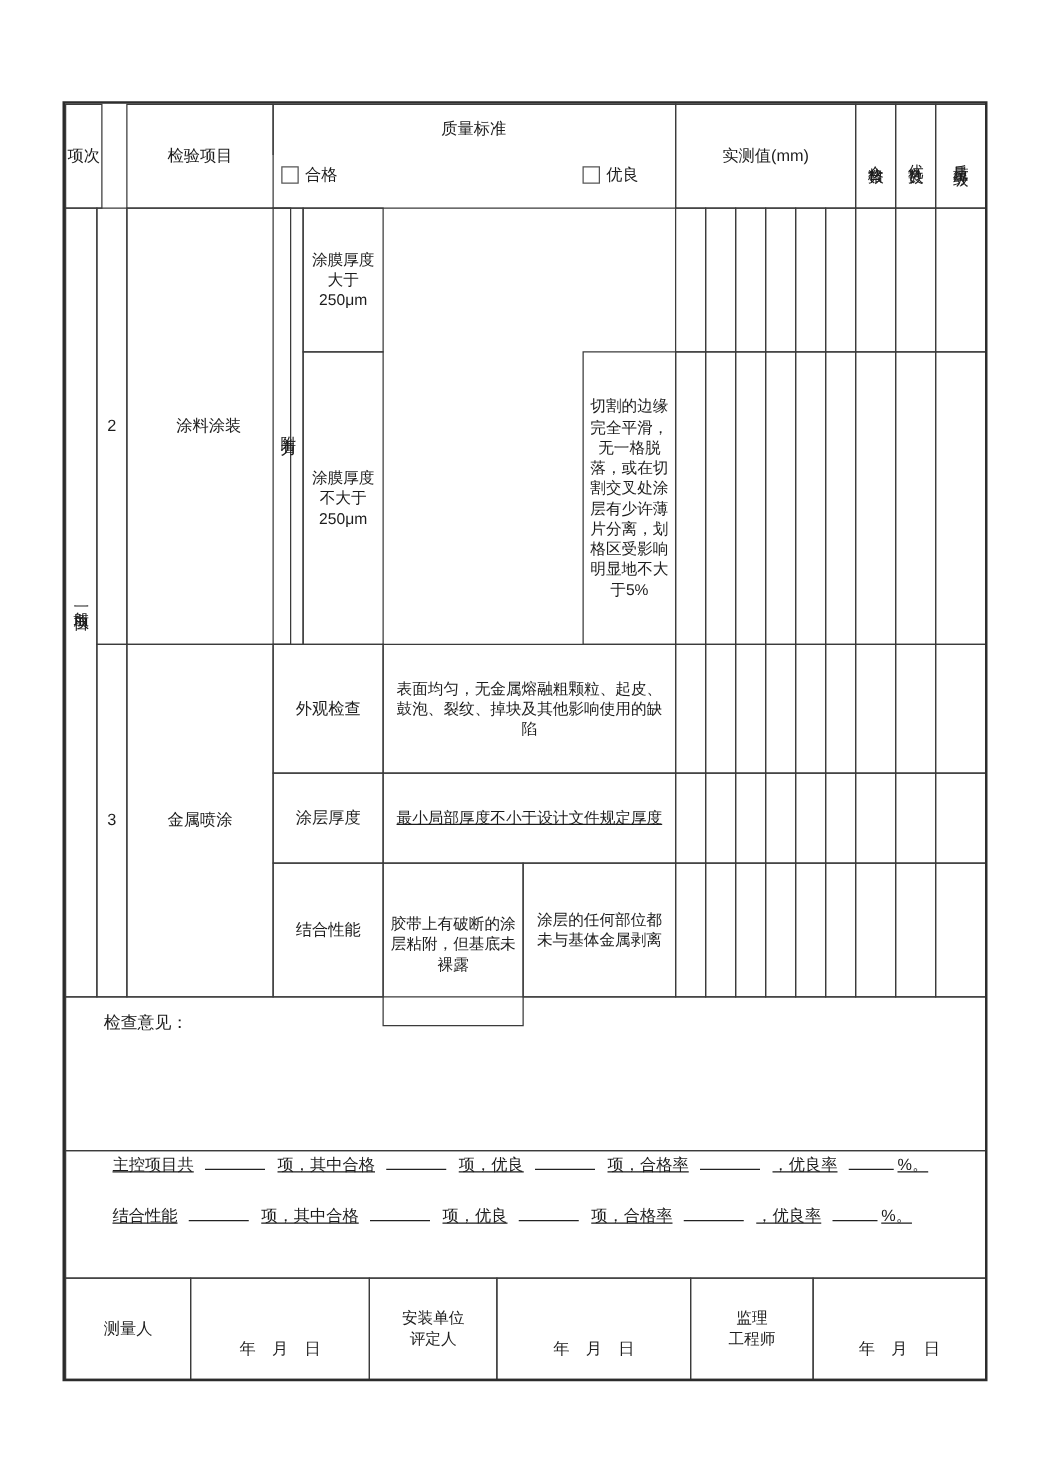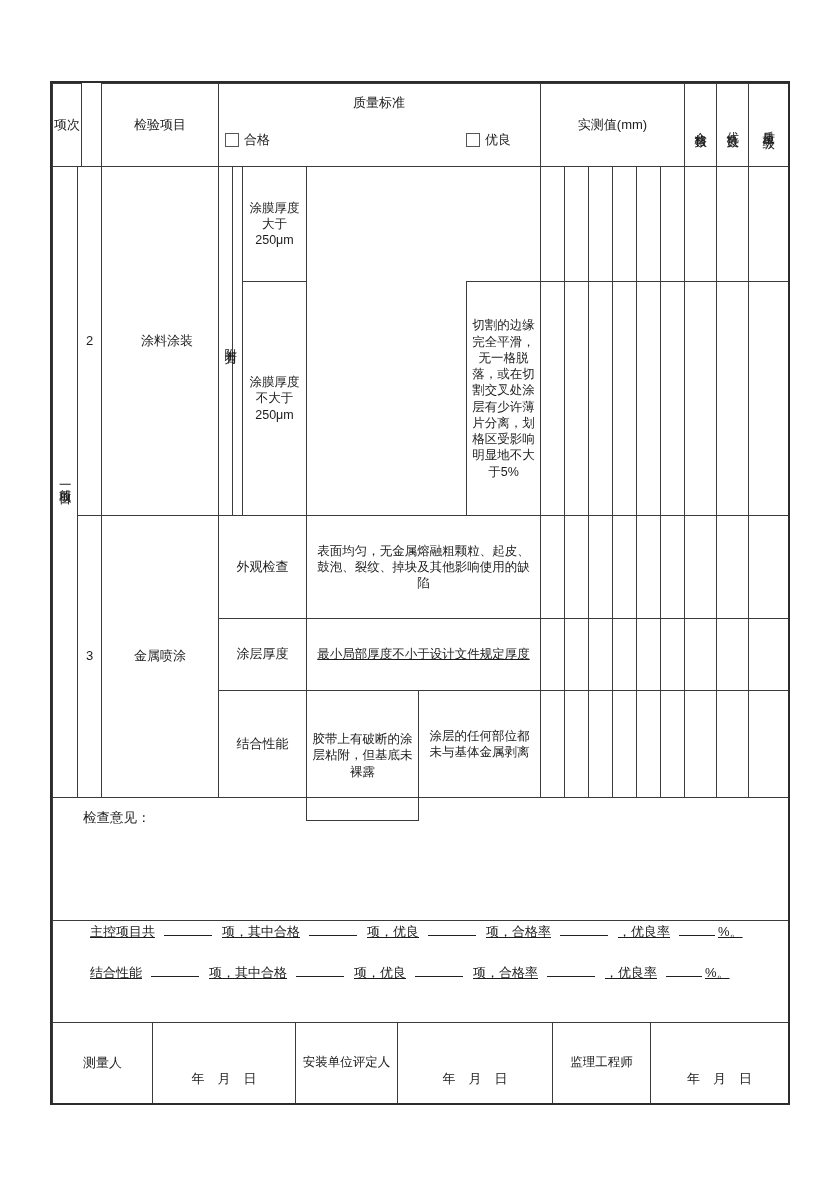--- a/index.html
+++ b/index.html
@@ -21,21 +21,21 @@
   .cb-row{display:flex;align-items:flex-start;justify-content:flex-start;padding-left:7px;margin-top:20px;font-size:13px;gap:40px;}
   .cb-group{display:flex;align-items:center;}
   .cb-gap{margin-left:156px;}
   .cbx{display:inline-block;width:12px;height:12px;border:1px solid #555;background:#fff;margin-right:5px;}
   .opinion-cell{align-items:flex-start;justify-content:flex-start;padding:11px 0 0 30px;font-size:13.5px;}
   .summary-cell{flex-direction:column;align-items:flex-start;justify-content:flex-start;padding-left:37px;gap:21px;text-decoration:underline;}
   .summary-line{display:flex;align-items:baseline;font-size:13px;white-space:nowrap;}
   .blank{display:inline-block;width:48px;height:14px;border-bottom:1px solid #222;margin:0 10px 0 9px;}
   .blank-sm{width:36px;margin-right:3px;}
   .date-cell{align-items:flex-end;padding-bottom:15px;}
-  .two-line{flex-direction:row;font-size:12.5px;line-height:1.4;}
+  .two-line{flex-direction:column;font-size:12.5px;line-height:1.4;}
   .outer-border{
     position:absolute;left:50px;top:81px;width:740px;height:1024px;
     box-sizing:border-box;border:2px solid #2c2c2c;pointer-events:none;
   }
   .pline{position:absolute;left:218px;top:84px;width:1px;height:40px;background:#3b3b3b;}
 </style>
 </head>
 <body>
 
 <div class="page">

